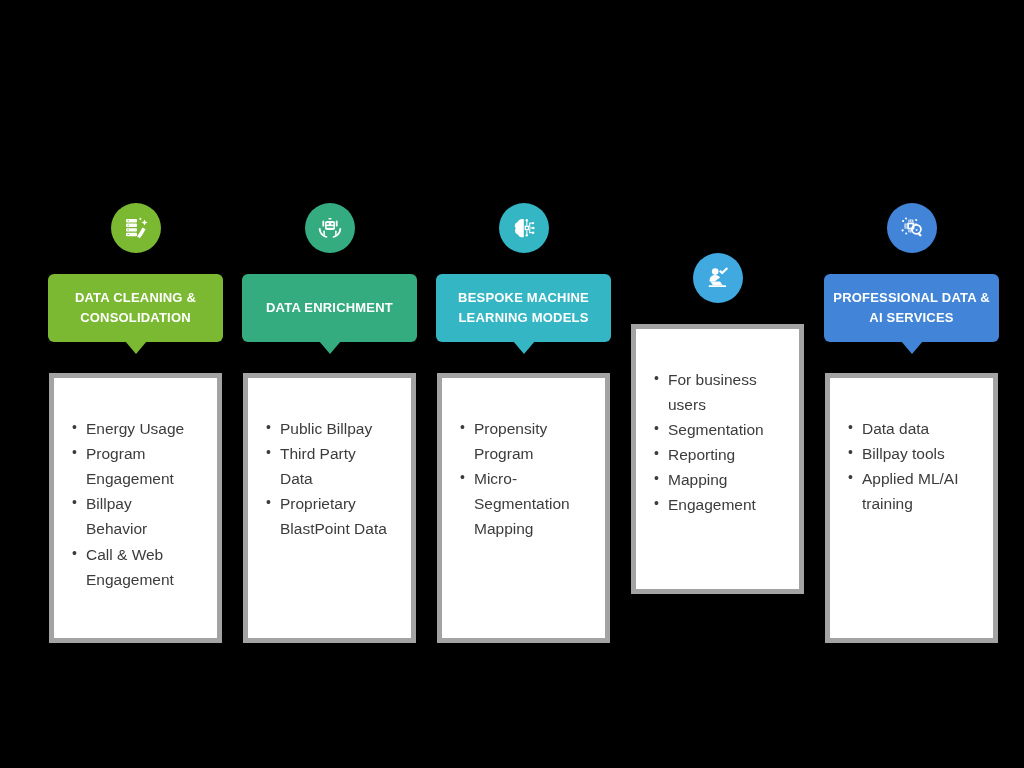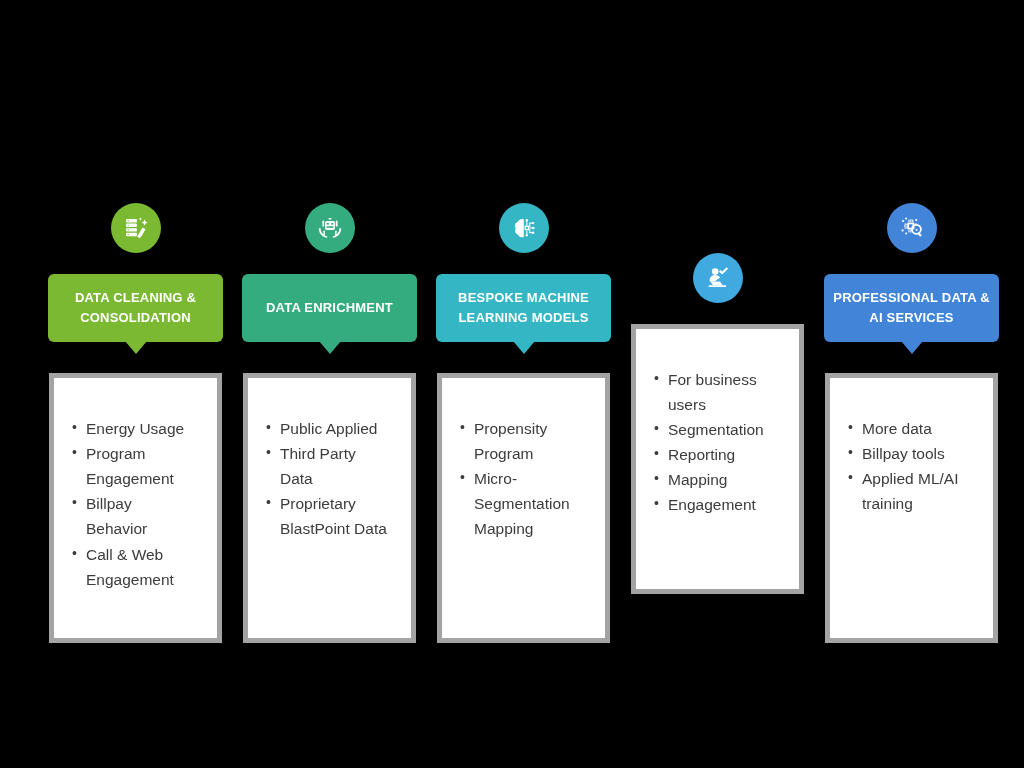--- a/index.html
+++ b/index.html
@@ -190,21 +190,21 @@
         </svg>
       </div>
       <div class="header-wrap">
         <div class="header-box" style="background:#35AC80">
           <span>DATA ENRICHMENT</span>
         </div>
         <div class="tail" style="border-top-color:#35AC80"></div>
       </div>
       <div class="card">
         <ul>
-          <li>Public Applied</li>
+          <li>Public Billpay</li>
           <li>Third Party Data</li>
           <li>Proprietary BlastPoint Data</li>
         </ul>
       </div>
     </div>
 
     <div class="column">
       <div class="icon-circle" style="background:#35B6C4">
         <svg width="28" height="28" viewBox="0 0 28 28" aria-hidden="true">
           <g fill="#ffffff">
@@ -290,21 +290,21 @@
         </svg>
       </div>
       <div class="header-wrap">
         <div class="header-box" style="background:#4285D8">
           <span>PROFESSIONAL DATA &amp; AI SERVICES</span>
         </div>
         <div class="tail" style="border-top-color:#4285D8"></div>
       </div>
       <div class="card">
         <ul>
-          <li>More data</li>
+          <li>Data data</li>
           <li>Billpay tools</li>
           <li>Applied ML/AI training</li>
         </ul>
       </div>
     </div>
 
   </div>
 </div>
 
 </body></html>

